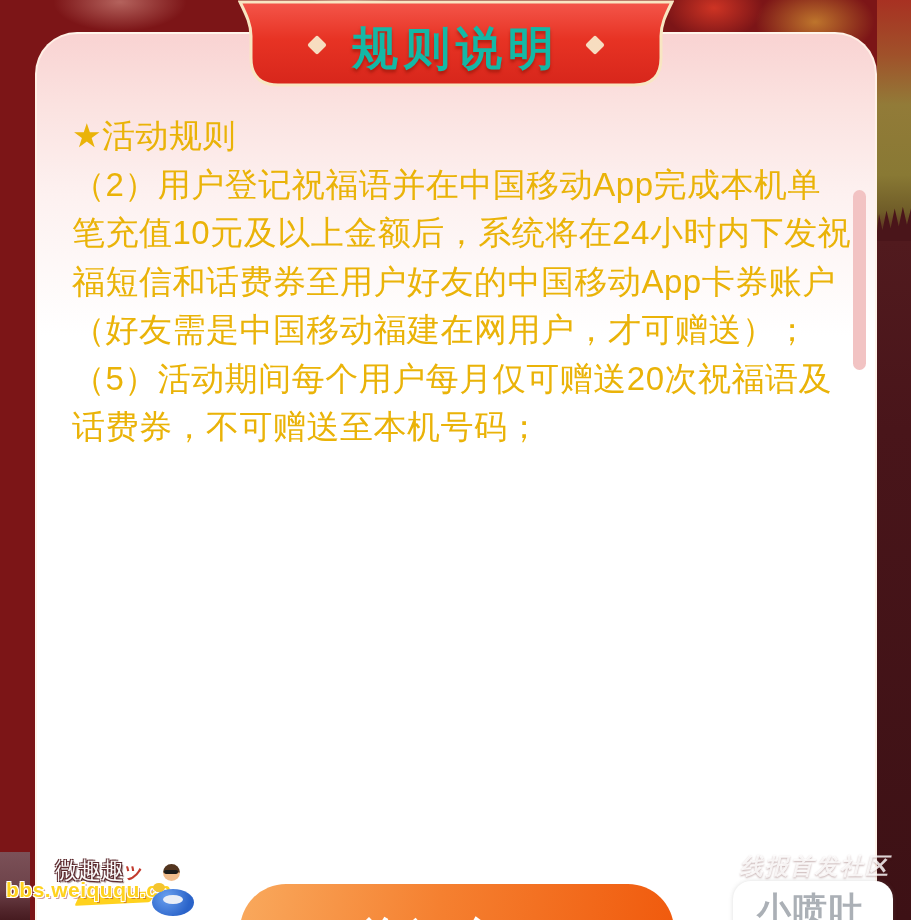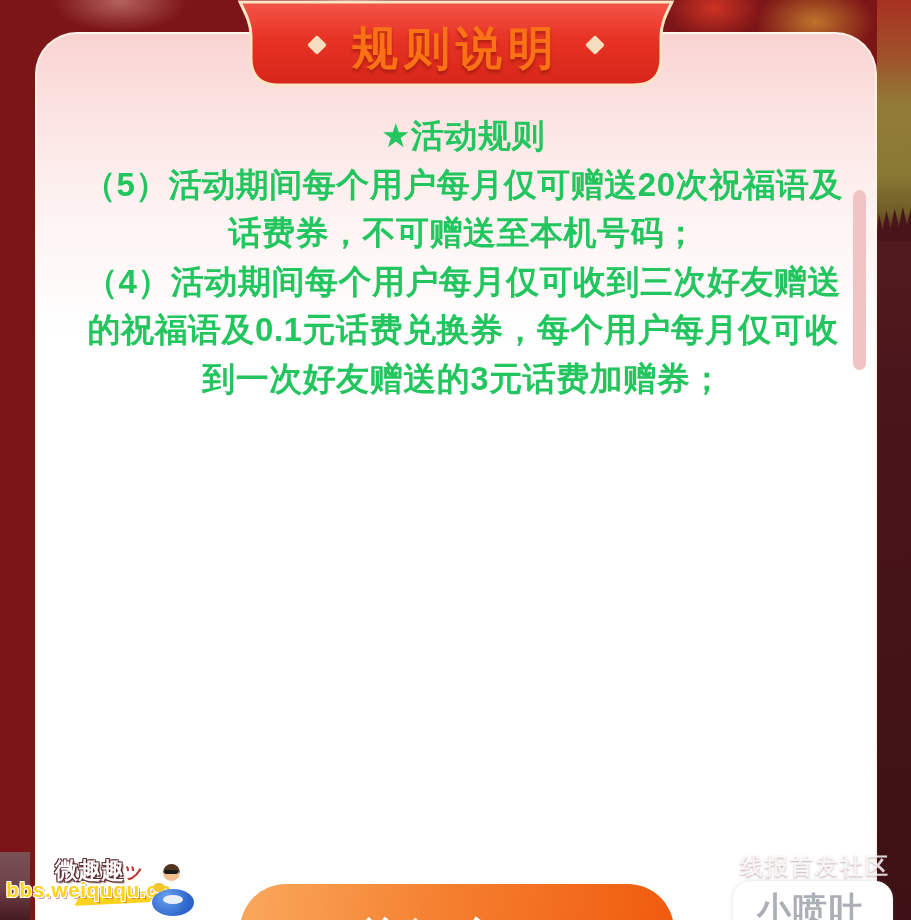--- a/index.html
+++ b/index.html
@@ -35,30 +35,30 @@
     position:absolute;left:35px;top:32px;width:842px;height:888px;z-index:2;
     border-radius:42px 42px 0 0;
     border:2px solid rgba(255,244,232,.85);border-bottom:none;box-sizing:border-box;
     background:linear-gradient(180deg,#f9d3d2 0%,#fbe2e0 8%,#fdf1f0 18%,#ffffff 34%);
   }
   
   .banner{position:absolute;left:238px;top:0;width:436px;height:92px;z-index:3;}
   .banner svg{position:absolute;left:0;top:0;}
   .banner-title{
     position:absolute;left:0;top:18px;width:100%;text-align:center;
-    font-size:46px;font-weight:800;color:#f97316;letter-spacing:6px;
+    font-size:46px;font-weight:800;color:#14b8a6;letter-spacing:6px;
     text-shadow:0 3px 3px rgba(140,20,5,.55);
   }
   .diamond{position:absolute;top:38px;width:14px;height:14px;background:#f7ddc0;transform:rotate(45deg);border-radius:2px;}
   .diamond.left{left:72px;} .diamond.right{right:72px;}
   
   .rules{
     position:absolute;left:72px;top:112px;width:782px;height:754px;z-index:3;
-    overflow:hidden;font-size:33px;line-height:48.5px;color:#22c55e;
-    font-weight:700;letter-spacing:.5px;text-align:center;
+    overflow:hidden;font-size:33px;line-height:48.5px;color:#eab308;
+    font-weight:400;letter-spacing:.5px;
   }
   .rule-item{margin:0;}
   .scroll-thumb{
     position:absolute;left:853px;top:190px;width:13px;height:180px;z-index:4;
     border-radius:7px;background:#f2c3c3;
   }
   
   .close-btn{
     position:absolute;left:240px;top:884px;width:434px;height:100px;z-index:5;
     border:none;border-radius:46px;cursor:pointer;
@@ -66,32 +66,33 @@
   }
   .close-btn span{
     display:block;padding-top:9px;text-align:center;
     font-size:42px;font-weight:800;color:#ffffff;letter-spacing:8px;
   }
   
   .community-tag{
     position:absolute;left:740px;top:851px;z-index:6;white-space:nowrap;
     font-size:23px;font-weight:600;color:rgba(255,255,255,.82);letter-spacing:2px;
     text-shadow:0 1px 2px rgba(90,30,30,.35);
+    font-style:italic;
   }
   .bubble{
     position:absolute;left:733px;top:881px;width:160px;height:60px;z-index:6;
     background:#ffffff;border-radius:18px;box-shadow:0 0 4px rgba(120,120,120,.25);
   }
   .bubble span{
     display:block;margin:6px 0 0 24px;font-size:34px;font-weight:700;
     color:#abb0b6;letter-spacing:2px;white-space:nowrap;
   }
   
   .wm-name{
-    position:absolute;left:55px;top:855px;z-index:7;font-size:23px;font-weight:700;color:#fafafa;
+    position:absolute;left:55px;top:855px;z-index:7;font-size:23px;font-weight:400;color:#fafafa;
     text-shadow:-1px -1px 0 #5c2a2e,1px -1px 0 #5c2a2e,-1px 1px 0 #5c2a2e,1px 1px 0 #5c2a2e,2px 2px 1px rgba(60,20,20,.5);
   }
   .wm-emote{position:absolute;left:124px;top:861px;z-index:7;font-size:18px;font-weight:700;color:#c23b2e;transform:rotate(12deg);}
   .wm-swoosh{position:absolute;left:78px;top:893px;width:74px;height:11px;z-index:6;background:#ffd21e;transform:skewX(-28deg) rotate(-3deg);border-radius:2px;}
   .wm-url{
     position:absolute;left:6px;top:878px;z-index:7;font-size:21px;font-weight:800;color:#ffd21e;letter-spacing:.5px;
     text-shadow:-1px -1px 0 #fff,1px -1px 0 #fff,-1px 1px 0 #fff,1px 1px 0 #fff,2px 2px 0 rgba(150,40,40,.45);
   }
   .floatie{position:absolute;left:150px;top:864px;width:46px;height:54px;z-index:7;}
   .floatie .ring{
@@ -133,22 +134,22 @@
       </defs>
       <path d="M2,2 L434,2 C427,16 423,25 423,36 L423,58 Q423,85 396,85 L40,85 Q13,85 13,58 L13,36 C13,25 9,16 2,2 Z" fill="url(#bnr)" stroke="#f8e6c2" stroke-width="3"></path>
     </svg>
     <div class="diamond left"></div>
     <div class="diamond right"></div>
     <div class="banner-title">规则说明</div>
   </div>
 
   <div class="rules">
     <div class="rule-item">★活动规则</div>
+    <div class="rule-item">（2）用户登记祝福语并在中国移动App完成本机单笔充值10元及以上金额后，系统将在24小时内下发祝福短信和话费券至用户好友的中国移动App卡券账户（好友需是中国移动福建在网用户，才可赠送）；</div>
     <div class="rule-item">（5）活动期间每个用户每月仅可赠送20次祝福语及话费券，不可赠送至本机号码；</div>
-    <div class="rule-item">（4）活动期间每个用户每月仅可收到三次好友赠送的祝福语及0.1元话费兑换券，每个用户每月仅可收到一次好友赠送的3元话费加赠券；</div>
 
   </div>
 
   <div class="scroll-thumb"></div>
 
   <button class="close-btn">
     <span>关闭窗口</span>
   </button>
 
   <div class="community-tag">线报首发社区</div>

